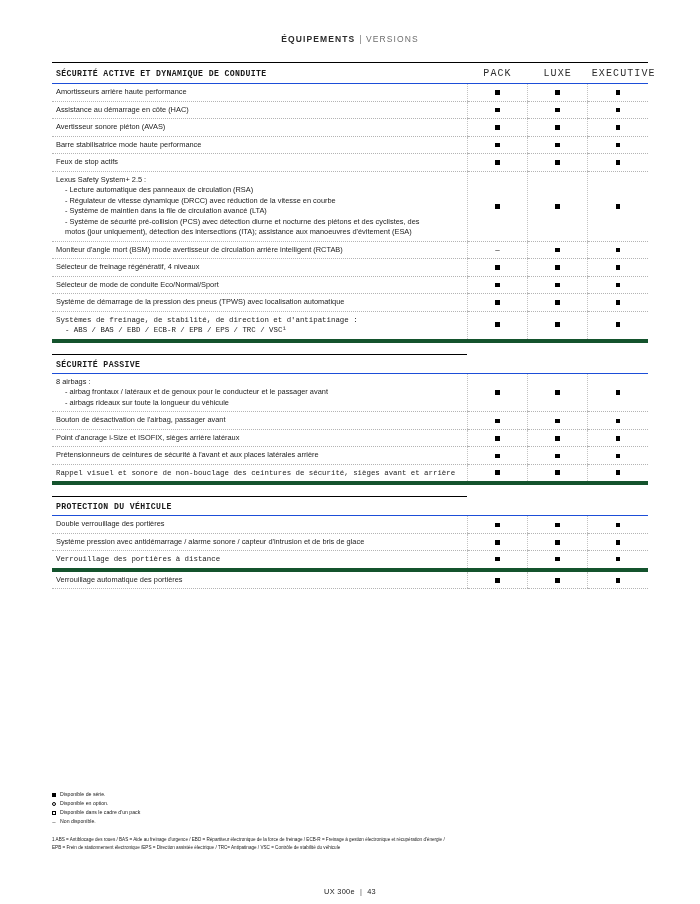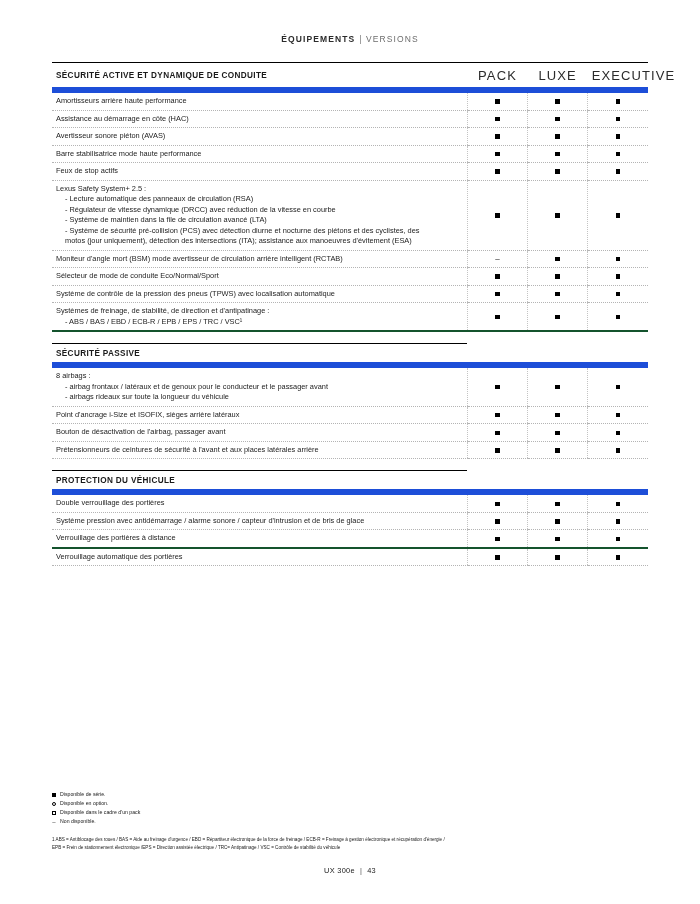--- a/index.html
+++ b/index.html
@@ -47,31 +47,32 @@
     width: 100%;
     border-collapse: collapse;
     margin-top: 18px;
     table-layout: fixed;
   }
   table.spec col.c-label { width: 414px; }
   table.spec col.c-col   { width: 60px; }
 
   .section-head td {
     border-top: 1px solid #000;
-    border-bottom: 6px solid #1d4ed8;
+    border-bottom: 1px solid #1d4ed8;
     padding: 5px 4px 4px 4px;
     font-size: 8.2px;
     font-weight: bold;
     letter-spacing: 0.35px;
     text-transform: uppercase;
     vertical-align: middle;
+    font-family: Liberation Mono, monospace;
   }
   .section-head td.colhead {
     text-align: center;
-    font-size: 13px;
+    font-size: 10px;
     letter-spacing: 1.1px;
     font-weight: normal;
     color: #2b2b2b;
   }
   .section-head td.nolines {
     border-top: none;
   }
   .spacer td {
     height: 11px;
     border: none;
@@ -87,21 +88,22 @@
   tr.row td.label {
     color: #222;
   }
   tr.row td.mark {
     text-align: center;
     border-left: 1px dotted #c3c3c3;
     color: #000;
     font-size: 7px;
   }
   tr.row.last td {
-    border-bottom: 2px solid #14532d;
+    border-bottom: 4px solid #14532d;
+    font-family: Liberation Mono, monospace;
   }
   .sub {
     display: block;
     padding-left: 9px;
   }
   .glyph-sq {
     display: inline-block;
     width: 4.5px;
     height: 4.5px;
     background: #000;
@@ -159,21 +161,21 @@
     top: 836px;
     width: 600px;
     font-size: 4.6px;
     line-height: 1.85;
     color: #1a1a1a;
   }
   .pagefoot {
     position: absolute;
     left: 0;
     right: 0;
-    top: 866px;
+    top: 887px;
     text-align: center;
     font-size: 7.4px;
     color: #1a1a1a;
     letter-spacing: 0.3px;
   }
   .pagefoot .bar {
     margin: 0 5px;
     color: #555;
   }
 </style>
@@ -236,27 +238,33 @@
           <td class="mark"><span class="glyph-sq"></span></td>
           <td class="mark"><span class="glyph-sq"></span></td>
         </tr>
         <tr class="row">
           <td class="label"><span>Moniteur d'angle mort (BSM) mode avertisseur de circulation arrière intelligent (RCTAB)</span></td>
           <td class="mark"><span class="glyph-dash">–</span></td>
           <td class="mark"><span class="glyph-sq"></span></td>
           <td class="mark"><span class="glyph-sq"></span></td>
         </tr>
         <tr class="row">
+          <td class="label"><span>Sélecteur de freinage régénératif, 4 niveaux</span></td>
+          <td class="mark"><span class="glyph-sq"></span></td>
+          <td class="mark"><span class="glyph-sq"></span></td>
+          <td class="mark"><span class="glyph-sq"></span></td>
+        </tr>
+        <tr class="row">
           <td class="label"><span>Sélecteur de mode de conduite Eco/Normal/Sport</span></td>
           <td class="mark"><span class="glyph-sq"></span></td>
           <td class="mark"><span class="glyph-sq"></span></td>
           <td class="mark"><span class="glyph-sq"></span></td>
         </tr>
         <tr class="row">
-          <td class="label"><span>Système de contrôle de la pression des pneus (TPWS) avec localisation automatique</span></td>
+          <td class="label"><span>Système de démarrage de la pression des pneus (TPWS) avec localisation automatique</span></td>
           <td class="mark"><span class="glyph-sq"></span></td>
           <td class="mark"><span class="glyph-sq"></span></td>
           <td class="mark"><span class="glyph-sq"></span></td>
         </tr>
         <tr class="row last">
           <td class="label"><span>Systèmes de freinage, de stabilité, de direction et d'antipatinage :</span><span class="sub">- ABS / BAS / EBD / ECB-R / EPB / EPS / TRC / VSC¹</span></td>
           <td class="mark"><span class="glyph-sq"></span></td>
           <td class="mark"><span class="glyph-sq"></span></td>
           <td class="mark"><span class="glyph-sq"></span></td>
         </tr>
@@ -269,33 +277,39 @@
           <td class="colhead nolines"></td>
           <td class="colhead nolines"></td>
         </tr>
         <tr class="row">
           <td class="label"><span>8 airbags :</span><span class="sub">- airbag frontaux / latéraux et de genoux pour le conducteur et le passager avant</span><span class="sub">- airbags rideaux sur toute la longueur du véhicule</span></td>
           <td class="mark"><span class="glyph-sq"></span></td>
           <td class="mark"><span class="glyph-sq"></span></td>
           <td class="mark"><span class="glyph-sq"></span></td>
         </tr>
         <tr class="row">
+          <td class="label"><span>Bouton de désactivation de l'airbag, passager avant</span></td>
+          <td class="mark"><span class="glyph-sq"></span></td>
+          <td class="mark"><span class="glyph-sq"></span></td>
+          <td class="mark"><span class="glyph-sq"></span></td>
+        </tr>
+        <tr class="row">
           <td class="label"><span>Point d'ancrage i-Size et ISOFIX, sièges arrière latéraux</span></td>
           <td class="mark"><span class="glyph-sq"></span></td>
           <td class="mark"><span class="glyph-sq"></span></td>
           <td class="mark"><span class="glyph-sq"></span></td>
         </tr>
         <tr class="row">
-          <td class="label"><span>Bouton de désactivation de l'airbag, passager avant</span></td>
-          <td class="mark"><span class="glyph-sq"></span></td>
-          <td class="mark"><span class="glyph-sq"></span></td>
-          <td class="mark"><span class="glyph-sq"></span></td>
-        </tr>
-        <tr class="row">
           <td class="label"><span>Prétensionneurs de ceintures de sécurité à l'avant et aux places latérales arrière</span></td>
+          <td class="mark"><span class="glyph-sq"></span></td>
+          <td class="mark"><span class="glyph-sq"></span></td>
+          <td class="mark"><span class="glyph-sq"></span></td>
+        </tr>
+        <tr class="row last">
+          <td class="label"><span>Rappel visuel et sonore de non-bouclage des ceintures de sécurité, sièges avant et arrière</span></td>
           <td class="mark"><span class="glyph-sq"></span></td>
           <td class="mark"><span class="glyph-sq"></span></td>
           <td class="mark"><span class="glyph-sq"></span></td>
         </tr>
         <tr class="spacer">
           <td colspan="4"></td>
         </tr>
         <tr class="section-head">
           <td>PROTECTION DU VÉHICULE</td>
           <td class="colhead nolines"></td>

